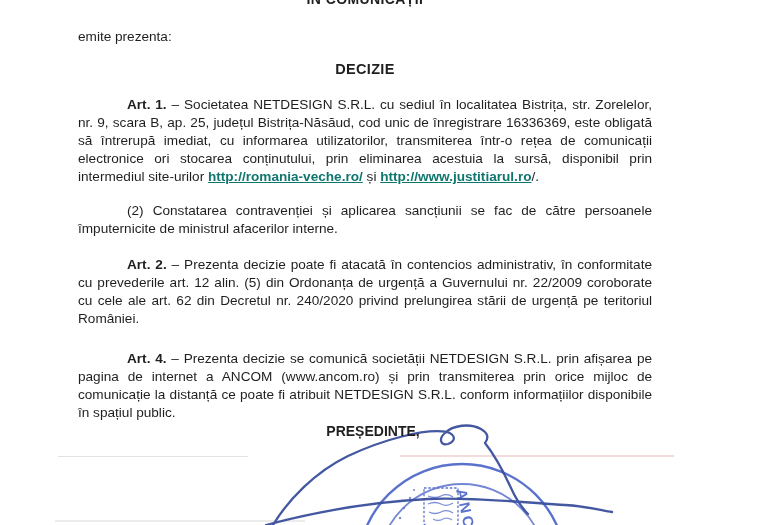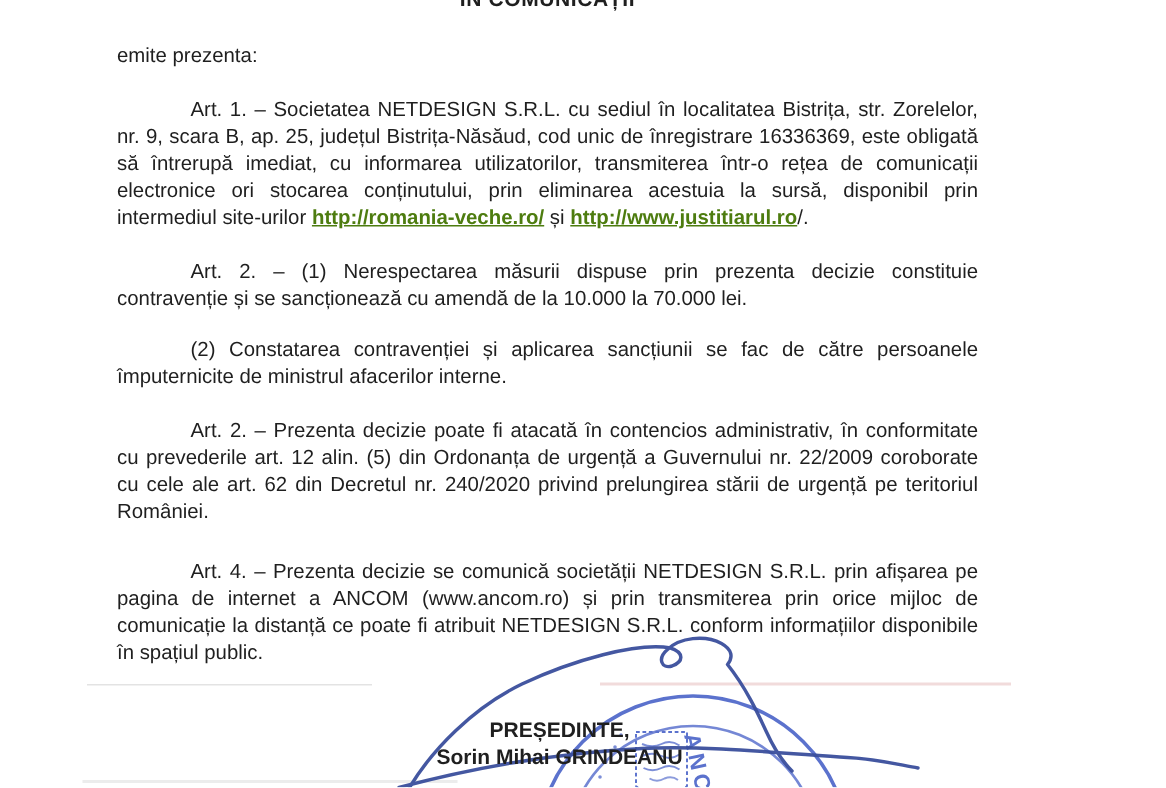--- a/index.html
+++ b/index.html
@@ -18,24 +18,24 @@
   .header-partial{height:8px;overflow:hidden;}
   .header-partial .ht{
     display:block;margin-top:-10px;
     text-align:center;font-weight:bold;font-size:14px;letter-spacing:.4px;
   }
   .intro{margin:20px 0 0;}
   .title{margin:14px 0 0;text-align:center;font-weight:bold;font-size:14.5px;letter-spacing:.3px;}
   p.art{margin:18px 0 0;text-align:justify;text-indent:49px;}
   p.art.cont{margin-top:16px;}
   p.art.mt22{margin-top:22px;}
-  .art-label{font-weight:normal;}
-  a.doc-link{color:#4d7c0f;font-weight:bold;text-decoration:underline;cursor:pointer;}
+  .art-label{font-weight:bold;}
+  a.doc-link{color:#0f766e;font-weight:bold;text-decoration:underline;cursor:pointer;}
   .sig-block{
-    margin-top:33px;text-align:center;font-weight:bold;font-size:14px;
+    text-align:center;font-weight:bold;font-size:14px;
     transform:translateX(8px);
     position:relative;z-index:2;
   }
   .sig-role,.sig-name{line-height:18px;}
   svg.overlay{
     position:absolute;left:0;top:420px;width:777px;height:105px;
     z-index:1;pointer-events:none;
   }
   .scanline{position:absolute;z-index:0;}
   .scanline.pink{left:400px;top:455px;width:377px;height:2px;background:#eccfcf;opacity:.75;}
@@ -50,54 +50,49 @@
   <div class="scanline pink"></div>
   <div class="scanline gray1"></div>
   <div class="scanline gray2"></div>
 
   <div class="header-partial">
     <span class="ht">ÎN COMUNICAȚII</span>
   </div>
 
   <p class="intro">emite prezenta:</p>
 
+  <div class="title">DECIZIE</div>
 
   <p class="art">
     <span class="art-label">Art. 1.</span>
     <span>–</span>
     <span>Societatea NETDESIGN S.R.L. cu sediul în localitatea Bistrița, str. Zorelelor, nr. 9, scara B, ap. 25, județul Bistrița-Năsăud, cod unic de înregistrare 16336369, este obligată să întrerupă imediat, cu informarea utilizatorilor, transmiterea într-o rețea de comunicații electronice ori stocarea conținutului, prin eliminarea acestuia la sursă, disponibil prin intermediul site-urilor</span>
     <a class="doc-link">http://romania-veche.ro/</a>
     <span>și</span>
     <a class="doc-link">http://www.justitiarul.ro</a><span>/.</span>
   </p>
 
-  <p class="art">
-    <span class="art-label">Art. 2.</span>
-    <span>–</span>
-    <span>(1) Nerespectarea măsurii dispuse prin prezenta decizie constituie contravenție și se sancționează cu amendă de la 10.000 la 70.000 lei.</span>
-  </p>
   <p class="art cont">
     <span>(2) Constatarea contravenției și aplicarea sancțiunii se fac de către persoanele împuternicite de ministrul afacerilor interne.</span>
   </p>
 
   <p class="art">
     <span class="art-label">Art. 2.</span>
     <span>–</span>
     <span>Prezenta decizie poate fi atacată în contencios administrativ, în conformitate cu prevederile art. 12 alin. (5) din Ordonanța de urgență a Guvernului nr. 22/2009 coroborate cu cele ale art. 62 din Decretul nr. 240/2020 privind prelungirea stării de urgență pe teritoriul României.</span>
   </p>
 
   <p class="art mt22">
     <span class="art-label">Art. 4.</span>
     <span>–</span>
     <span>Prezenta decizie se comunică societății NETDESIGN S.R.L. prin afișarea pe pagina de internet a ANCOM (www.ancom.ro) și prin transmiterea prin orice mijloc de comunicație la distanță ce poate fi atribuit NETDESIGN S.R.L. conform informațiilor disponibile în spațiul public.</span>
   </p>
 
   <div class="sig-block">
     <div class="sig-role">PREȘEDINTE,</div>
-    <div class="sig-name">Sorin Mihai GRINDEANU</div>
   </div>
 
   <svg class="overlay" viewBox="0 0 777 105">
     <defs>
       <path id="ringPath" d="M 462 242 A 94 94 0 1 1 461.9 242" fill="none"></path>
     </defs>
 
     <g stroke="#4a63c8" fill="none" opacity="0.9">
 
       <circle cx="462" cy="148" r="104" stroke-width="2.4"></circle>

